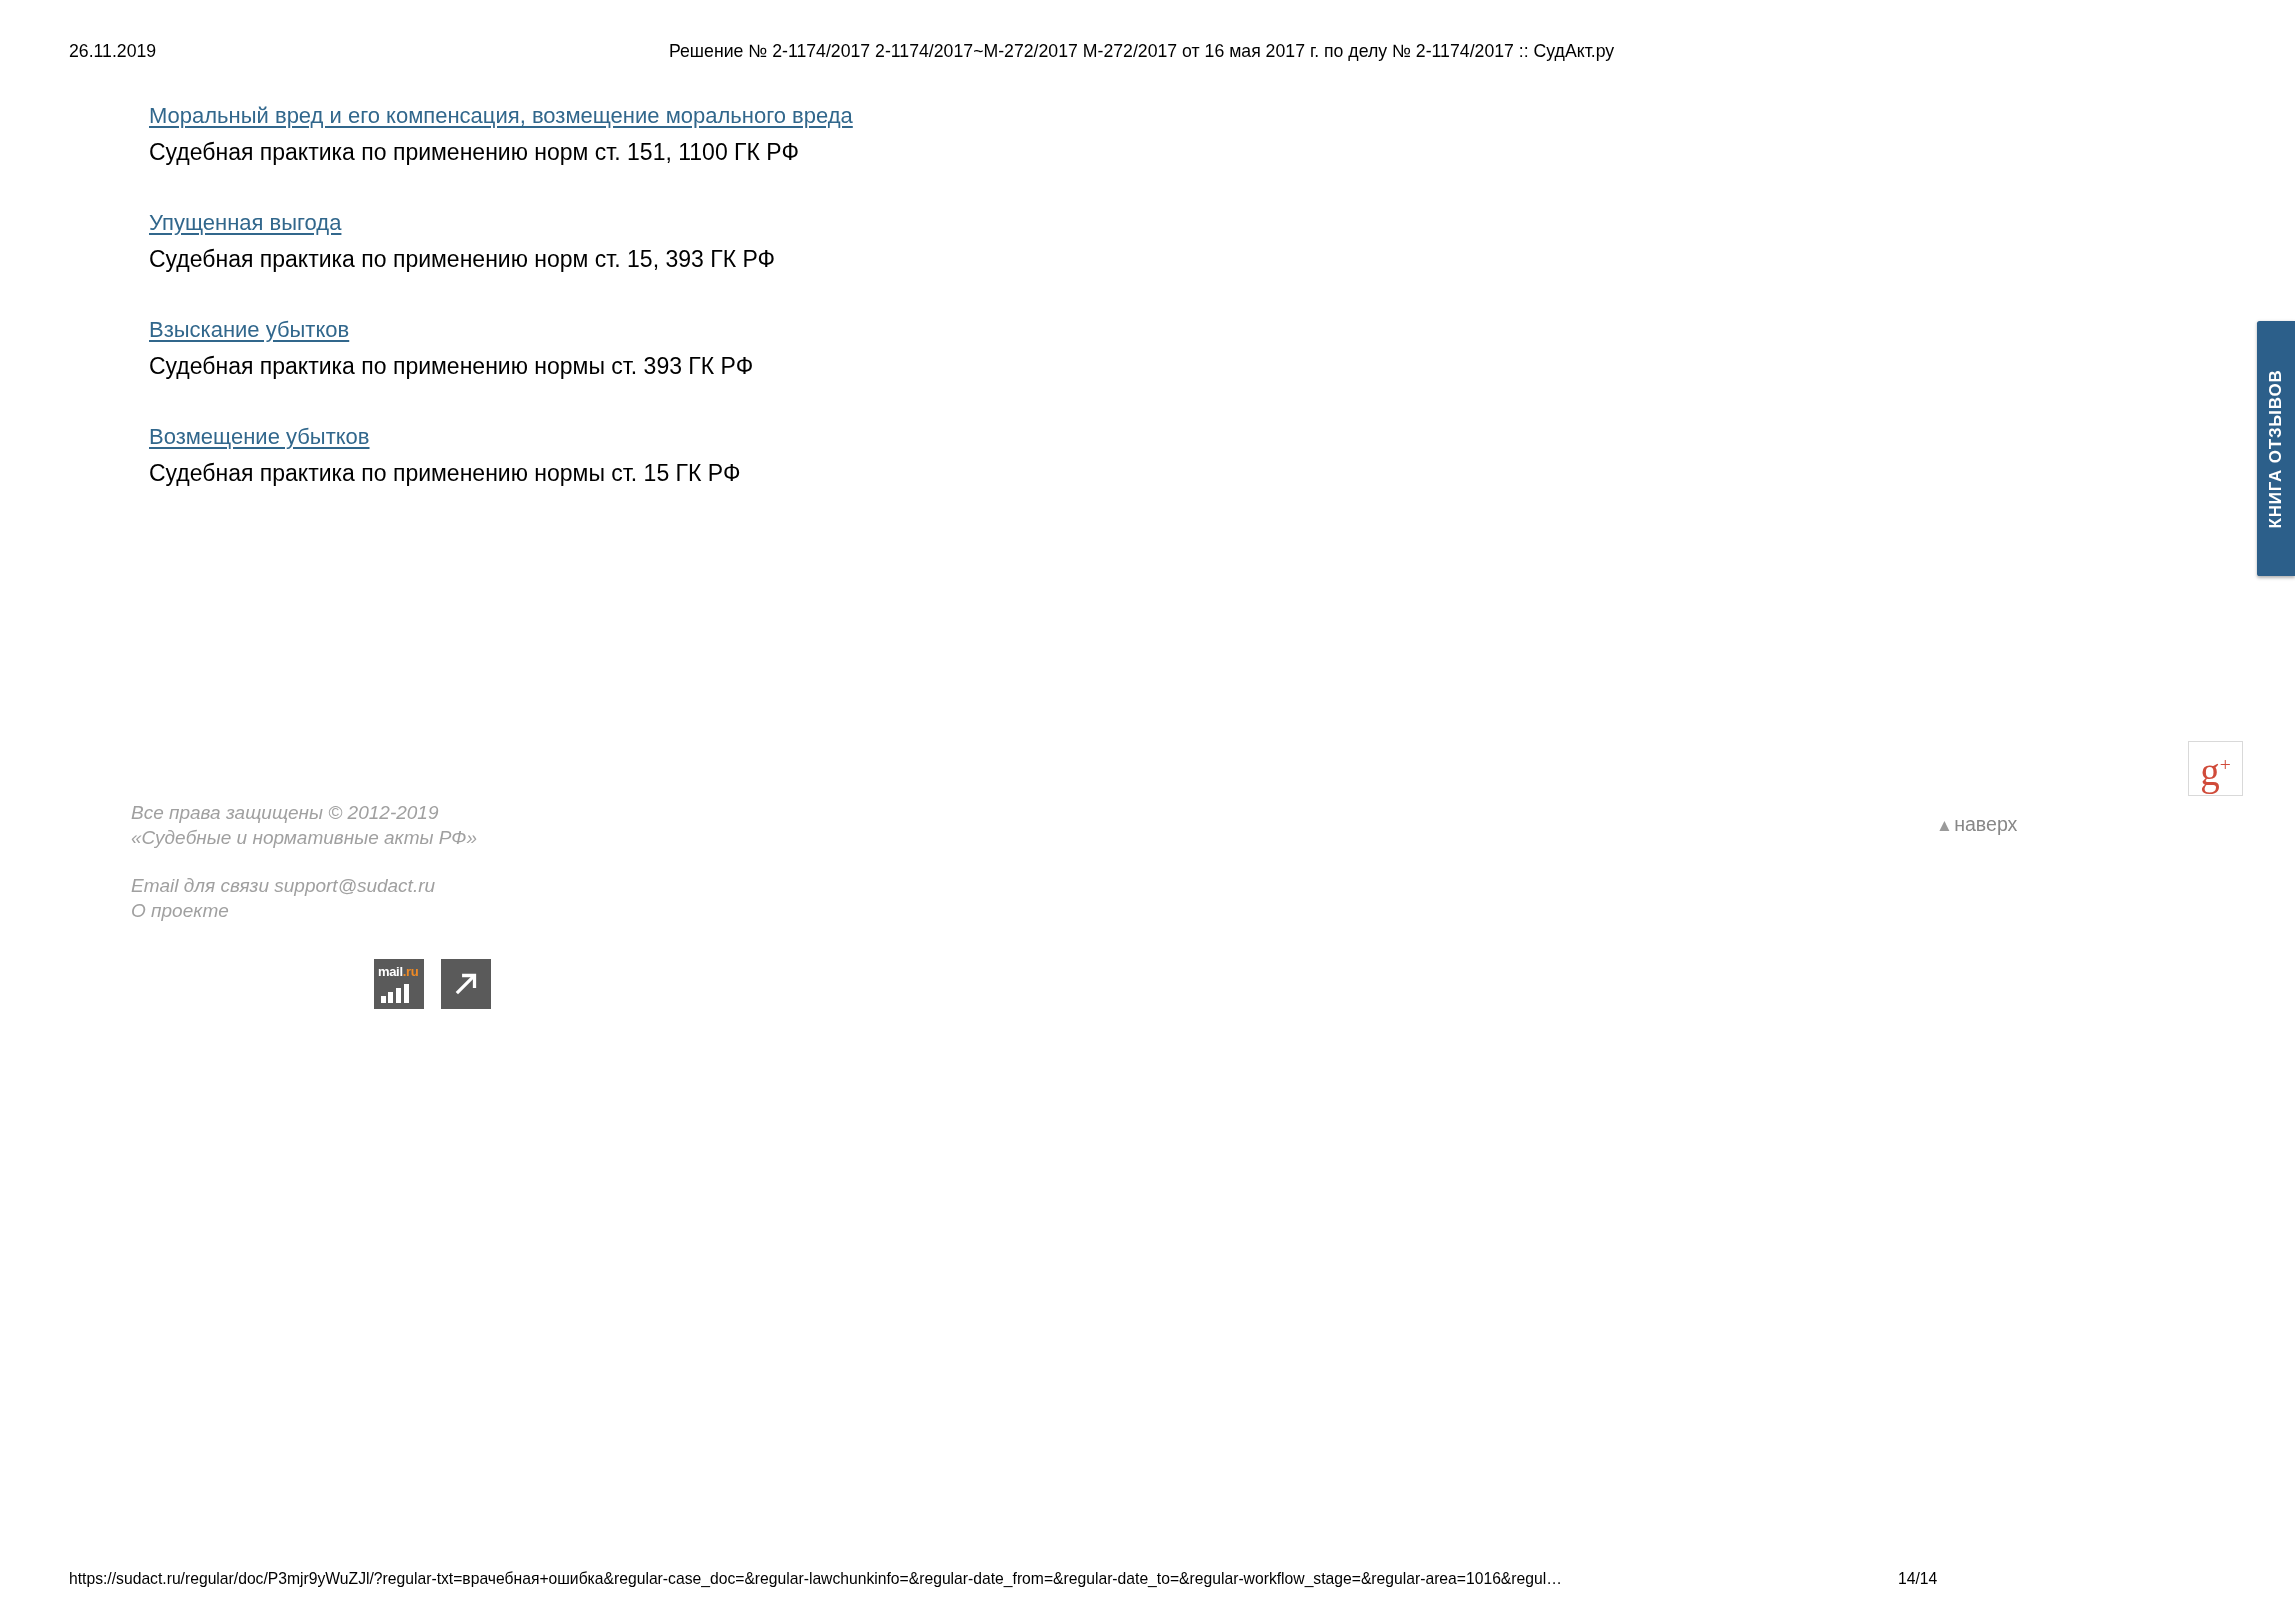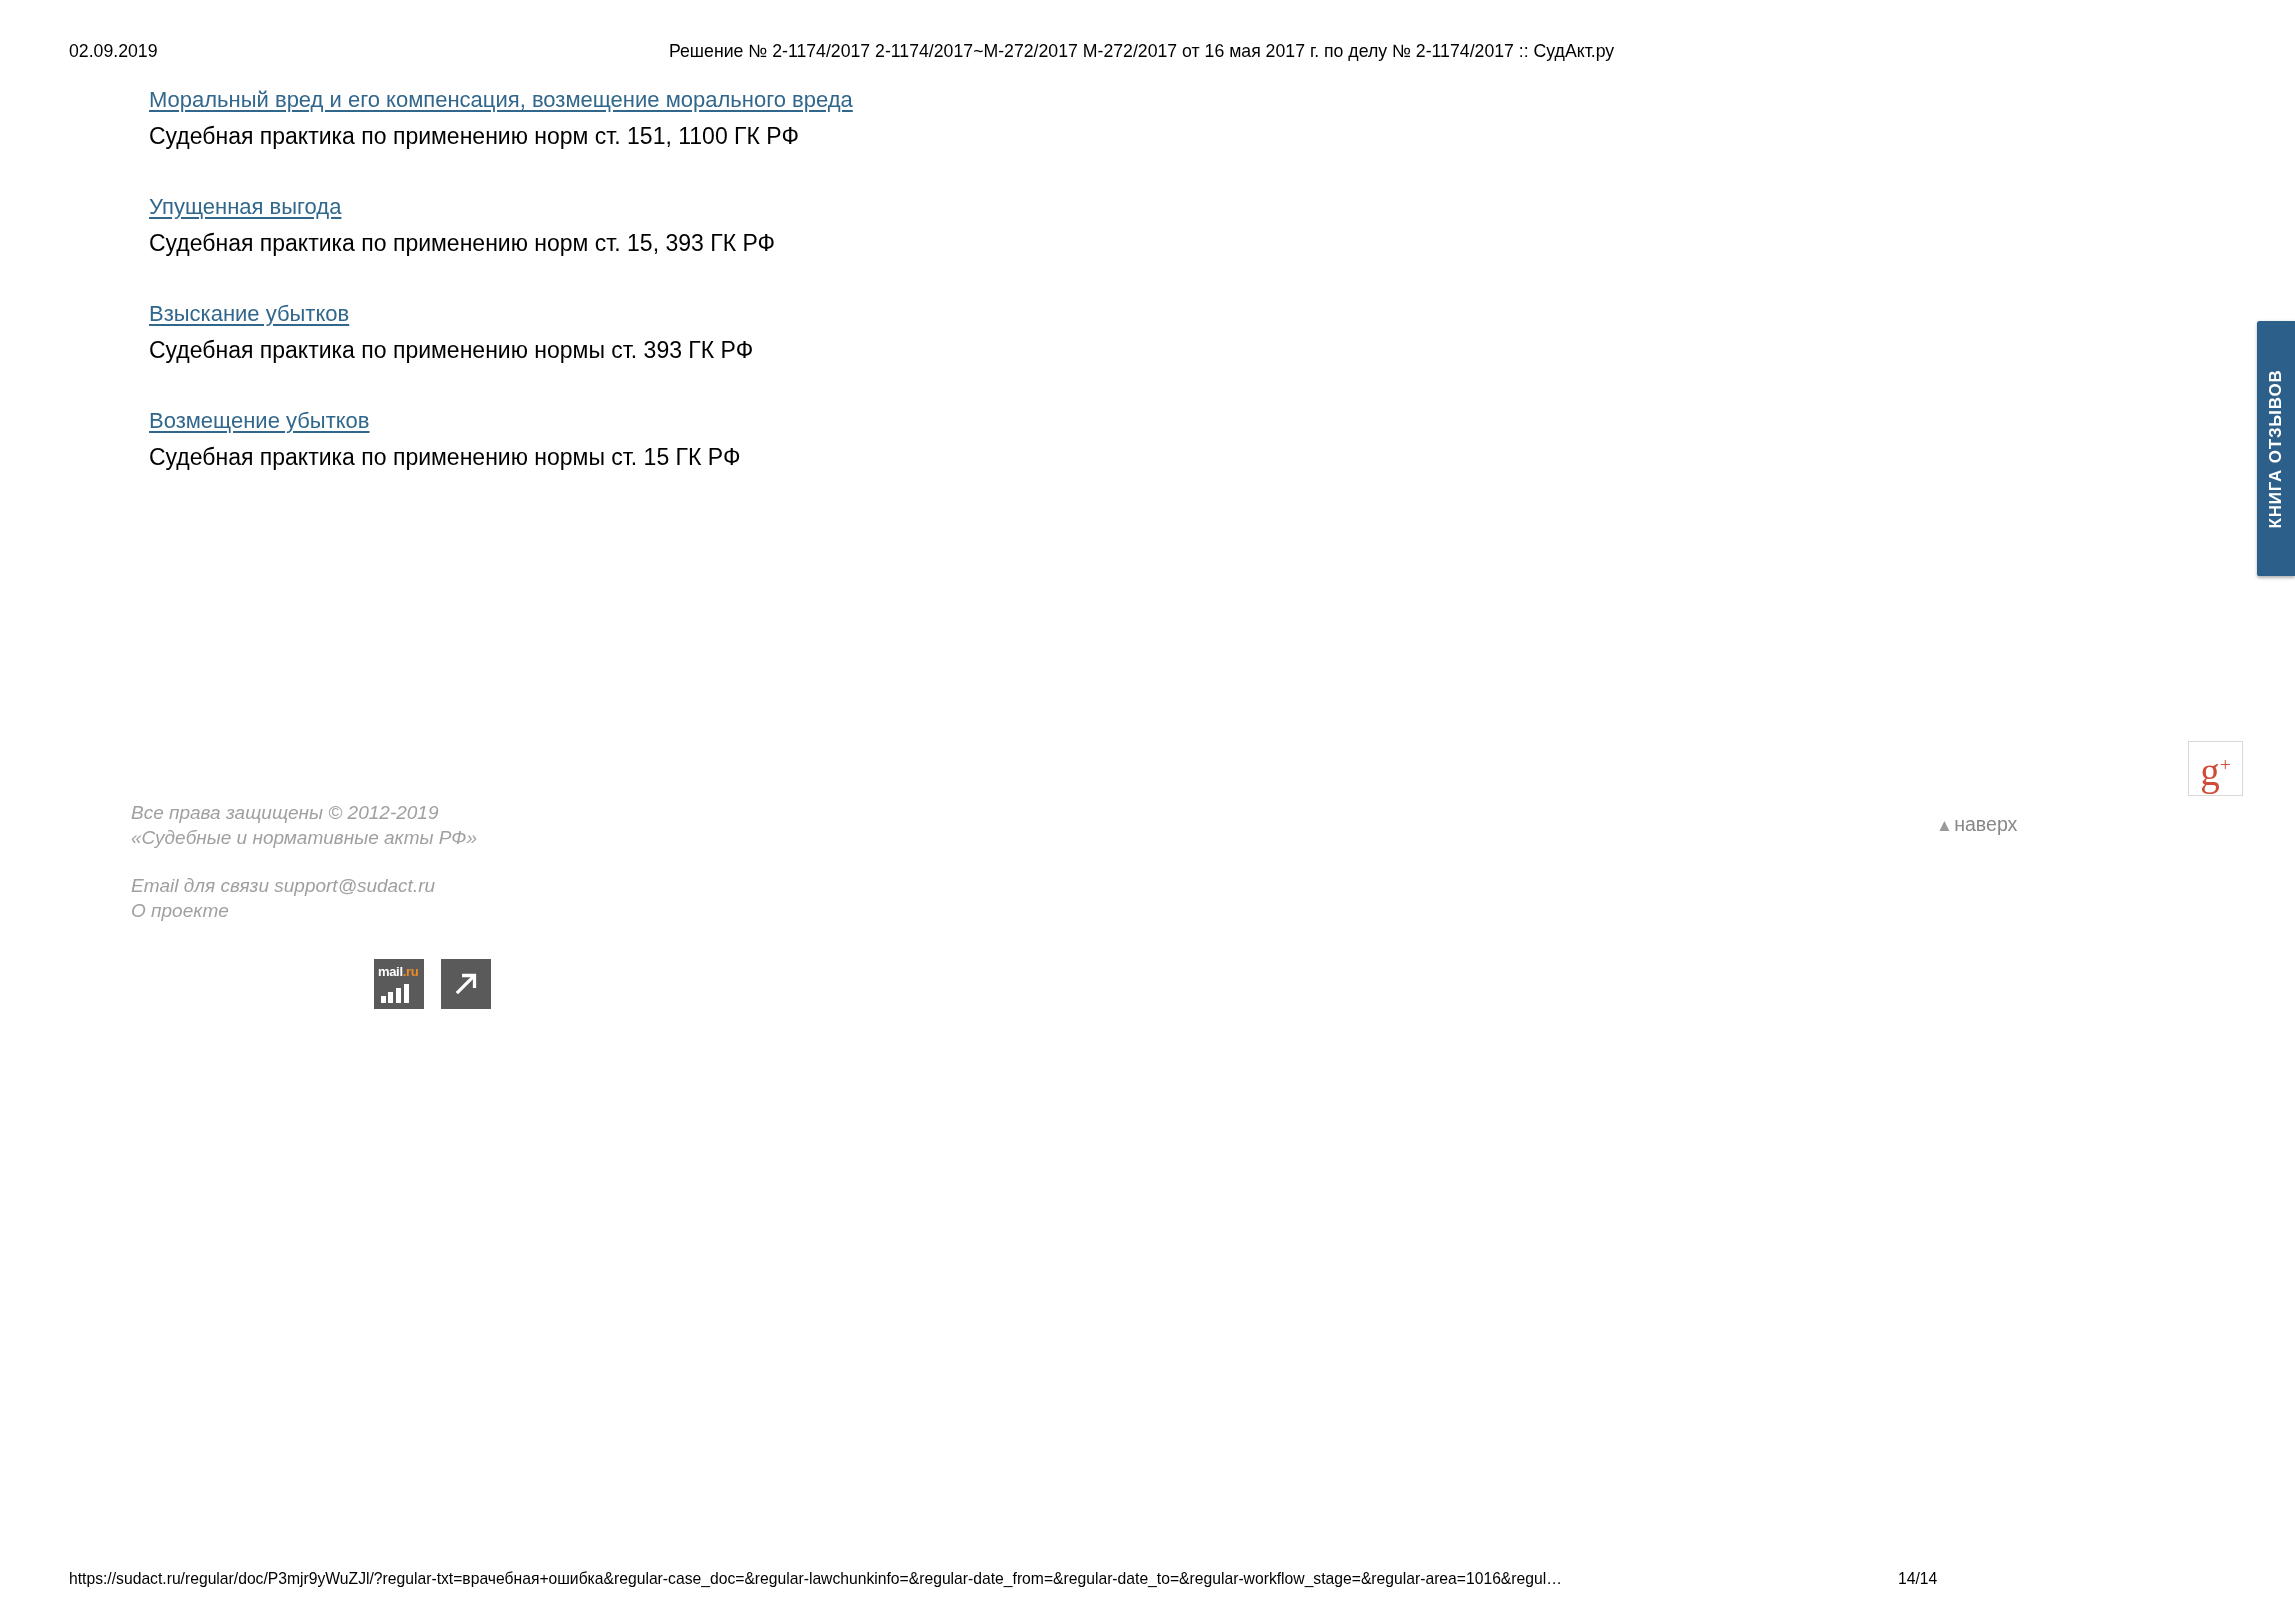--- a/index.html
+++ b/index.html
@@ -41,20 +41,21 @@
 
   
   .link-list {
     position: absolute;
     left: 149px;
     top: 85px;
     width: 1701px;
   }
   .link-block {
     margin-bottom: 41px;
+    margin-top: 16px;
   }
   .link-block:last-child { margin-bottom: 0; }
 
   .lb-link {
     display: inline-block;
     font-size: 22px;
     line-height: 29px;
     color: #31678c;
     text-decoration: underline;
     text-underline-offset: 3.3px;
@@ -224,21 +225,21 @@
     position: absolute;
     left: 1898px;
     top: 0;
     white-space: nowrap;
   }
 </style>
 </head>
 <body>
 
 <div class="print-header">
-  <span class="ph-date">02.09.2019</span>
+  <span class="ph-date">26.11.2019</span>
   <span class="ph-title">Решение № 2-1174/2017 2-1174/2017~М-272/2017 М-272/2017 от 16 мая 2017 г. по делу № 2-1174/2017 :: СудАкт.ру</span>
 </div>
 
 <div class="link-list">
 
   <div class="link-block">
     <a class="lb-link">Моральный вред и его компенсация, возмещение морального вреда</a>
     <span class="lb-desc">Судебная практика по применению норм ст. 151, 1100 ГК РФ</span>
   </div>
 

